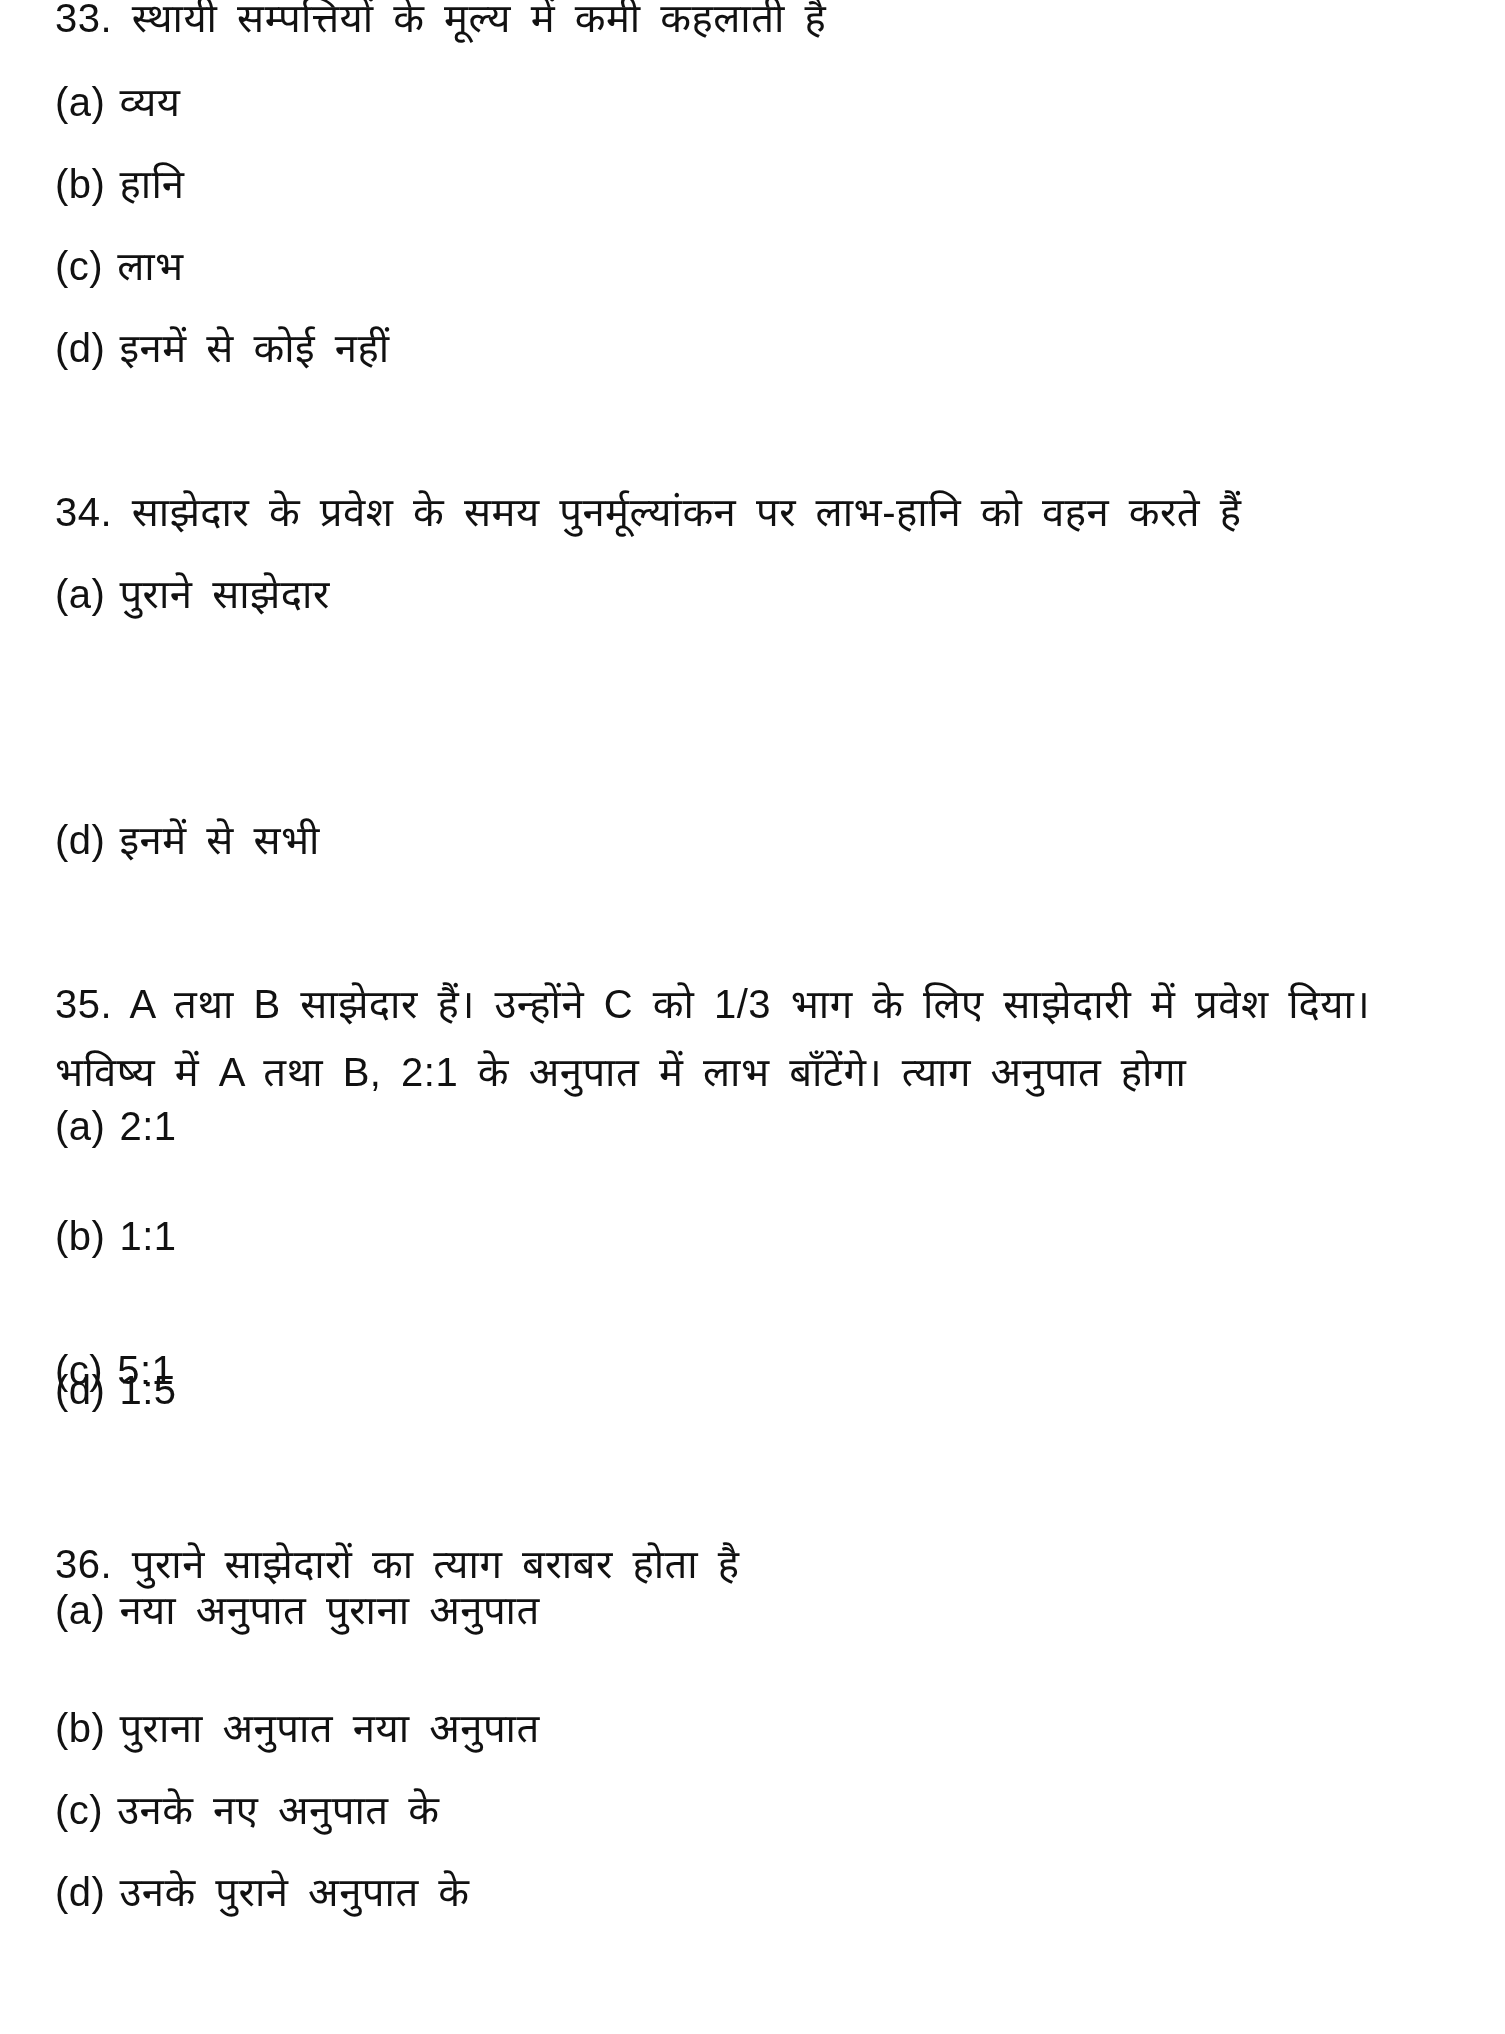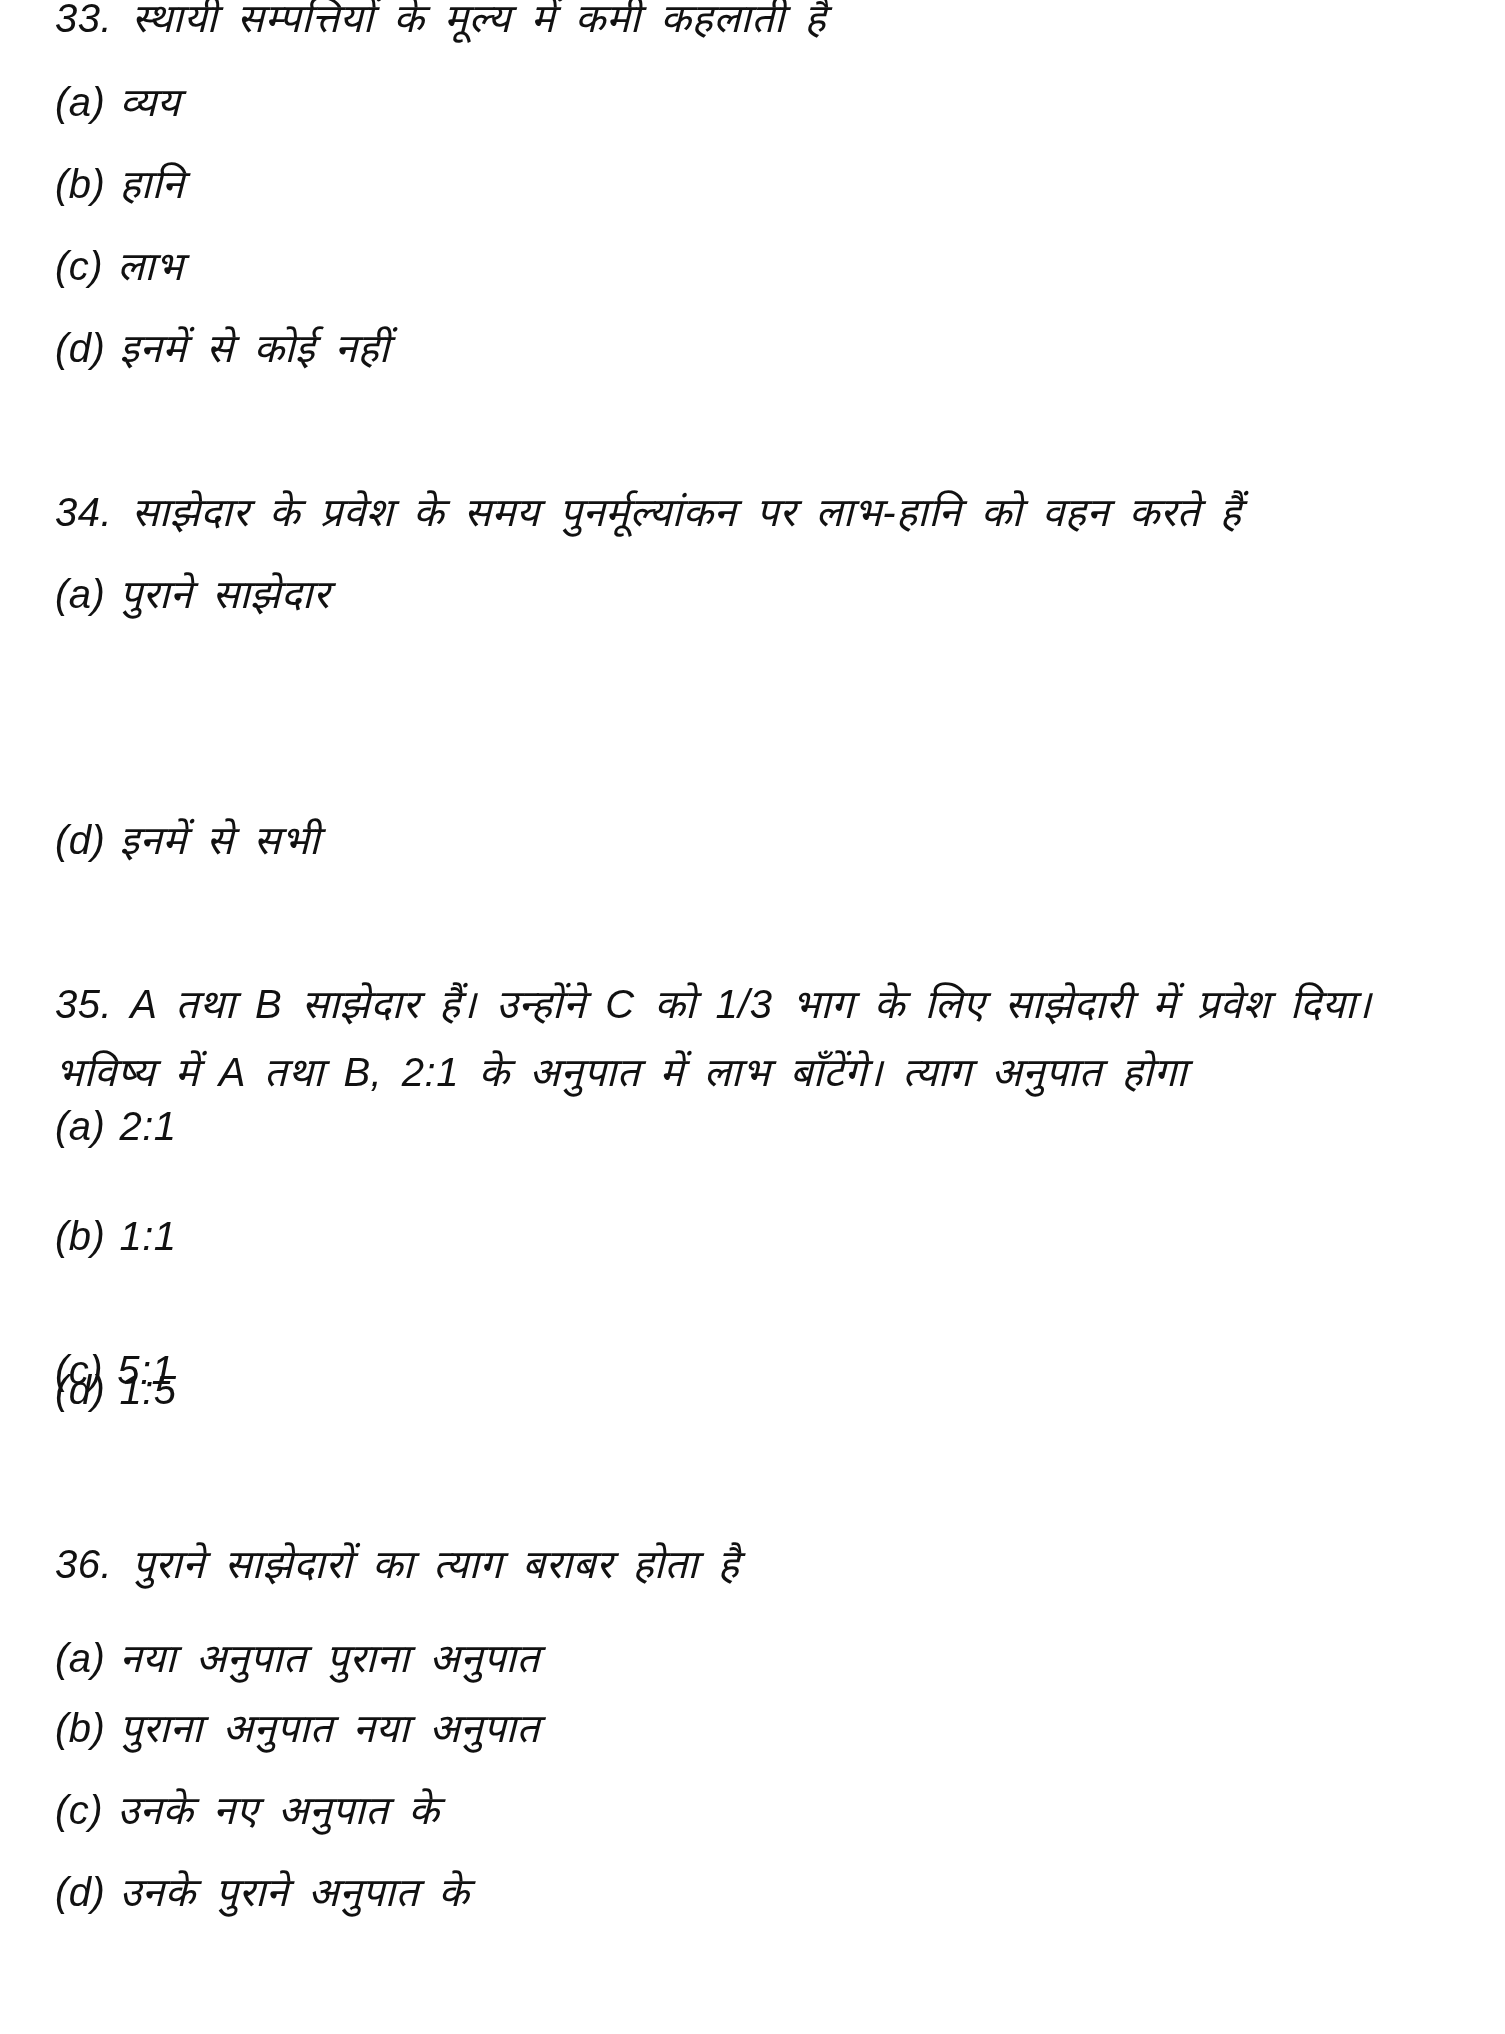--- a/index.html
+++ b/index.html
@@ -14,21 +14,20 @@
     overflow: hidden;
     color: #111111;
     font-family: "Liberation Sans", "DejaVu Sans", sans-serif;
   }
   .page {
     position: absolute;
     left: 0;
     top: 0;
     width: 1323px;
     height: 2034px;
-    font-style: italic;
   }
   .line {
     position: absolute;
     left: 55px;
     font-size: 40px;
     line-height: 52px;
     white-space: nowrap;
     letter-spacing: 0.5px;
     word-spacing: 8px;
   }
@@ -87,21 +86,21 @@
     <span class="opt-label">(c)</span><span>5:1</span>
   </div>
   <div class="line" style="top:1364px;">
     <span class="opt-label">(d)</span><span>1:5</span>
   </div>
 
   <div class="line" style="top:1538px;">
     <span>36.</span>
     <span>पुराने साझेदारों का त्याग बराबर होता है</span>
   </div>
-  <div class="line" style="top:1632px;">
+  <div class="line" style="top:1584px;">
     <span class="opt-label">(a)</span><span>नया अनुपात पुराना अनुपात</span>
   </div>
   <div class="line" style="top:1702px;">
     <span class="opt-label">(b)</span><span>पुराना अनुपात नया अनुपात</span>
   </div>
   <div class="line" style="top:1784px;">
     <span class="opt-label">(c)</span><span>उनके नए अनुपात के</span>
   </div>
   <div class="line" style="top:1866px;">
     <span class="opt-label">(d)</span><span>उनके पुराने अनुपात के</span>

